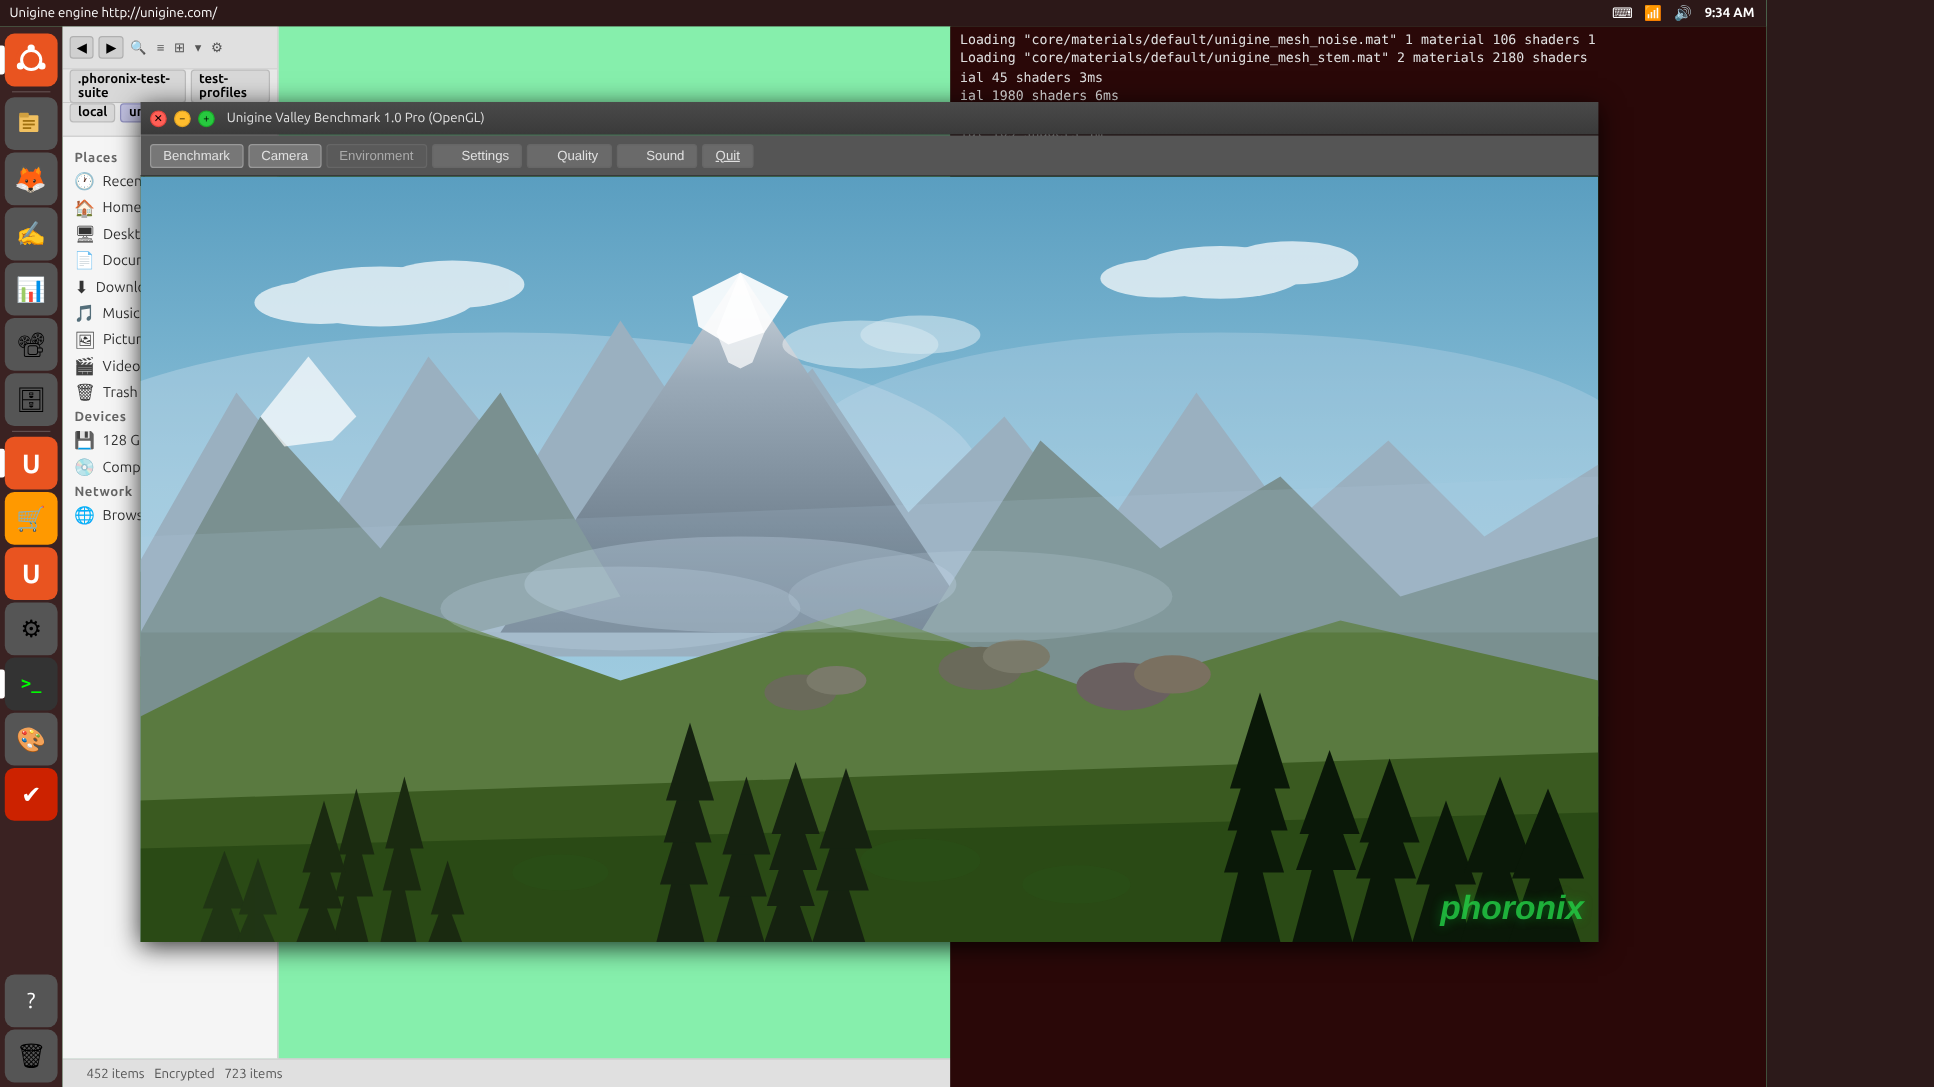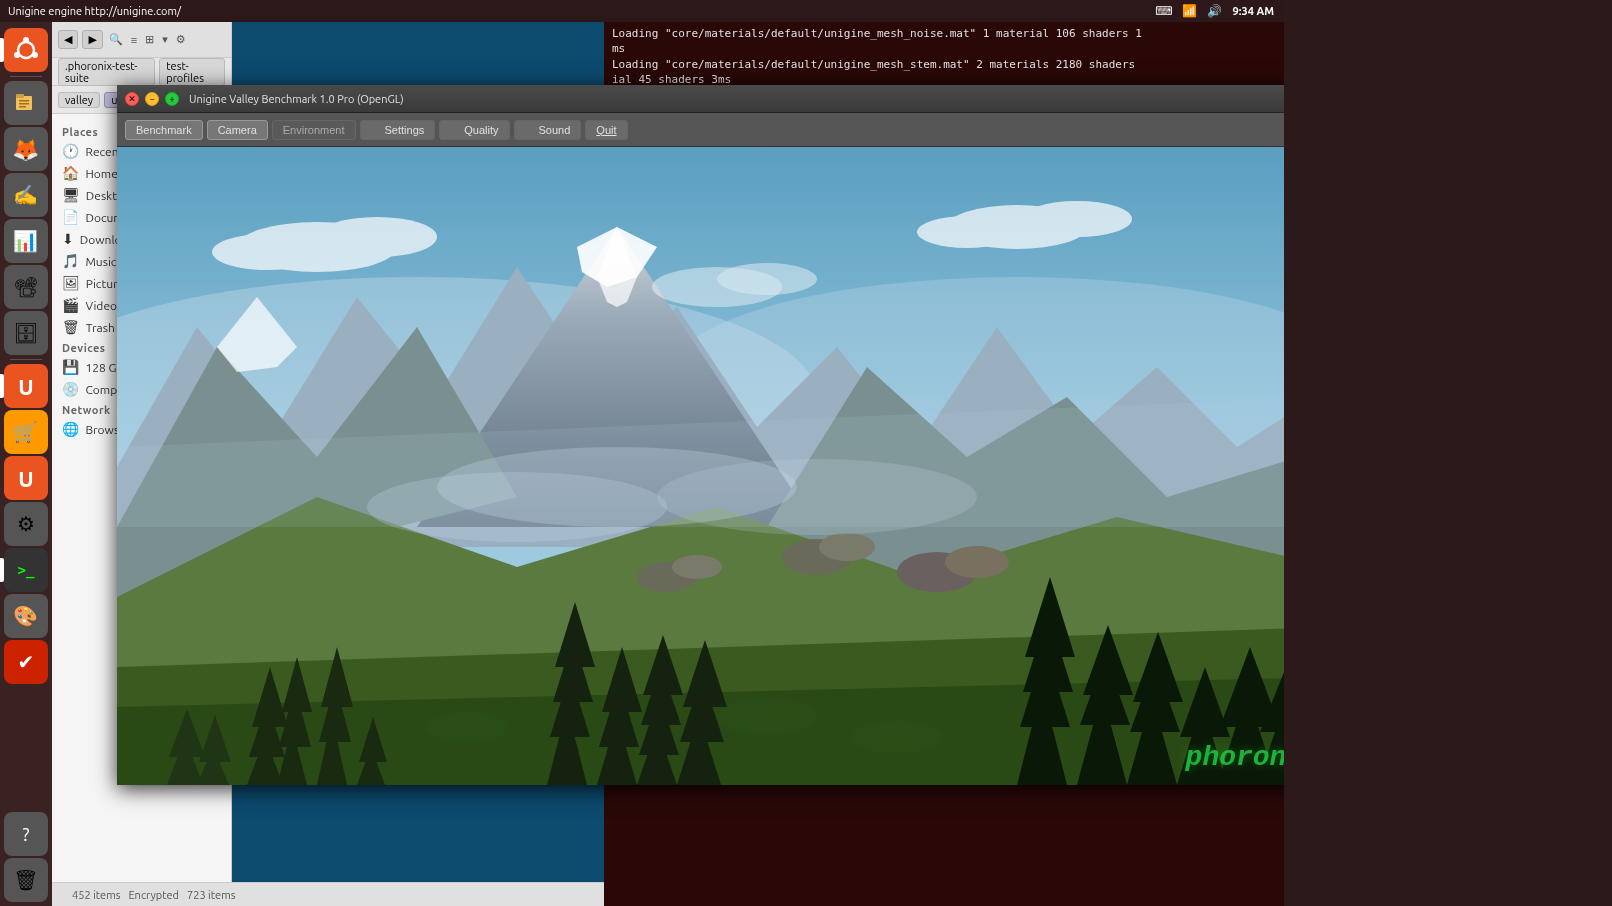--- a/index.html
+++ b/index.html
@@ -7,23 +7,23 @@
       width: 1612px;
       height: 906px;
       overflow: hidden;
       font-family: 'Ubuntu', Arial, sans-serif;
       background: #2c1a1a;
       position: relative;
     }
 
     
     .desktop {
-      width: 1284px;
+      width: 1472px;
       height: 906px;
-      background: #0c4a6e;
+      background: #86efac;
       position: relative;
       overflow: hidden;
     }
 
     
     .top-bar {
       position: absolute;
       top: 0;
       left: 0;
       right: 0;
@@ -124,25 +124,26 @@
       font-size: 11px;
       cursor: pointer;
       display: flex;
       align-items: center;
       gap: 2px;
     }
     .fm-location-bar {
       background: #e8e8e8;
       height: 28px;
       display: flex;
-      align-items: center;
+      align-items: flex-start;
       padding: 0 6px;
       gap: 4px;
       border-bottom: 1px solid #ccc;
       font-size: 11px;
+      font-weight: bold;
     }
     .fm-location-item {
       background: #d8d8d8;
       border: 1px solid #bbb;
       border-radius: 3px;
       padding: 1px 6px;
       font-size: 11px;
       cursor: pointer;
     }
     .fm-location-item.active {
@@ -332,21 +333,21 @@
 
     
     .phoronix-mark {
       position: absolute;
       bottom: 12px;
       right: 12px;
       color: #22cc44;
       font-size: 28px;
       font-style: italic;
       font-weight: bold;
-      font-family: Liberation Mono, monospace;
+      font-family: Liberation Sans, sans-serif;
       text-shadow: 0 0 10px rgba(0,200,50,0.5);
       opacity: 0.85;
     }
 
     
     .nautilus-bar {
       position: absolute;
       bottom: 0;
       left: 52px;
       width: calc(1612px - 52px - 680px);
@@ -462,21 +463,21 @@
       <span style="font-size:11px;color:#555; padding:0 2px;">⊞</span>
       <span style="font-size:11px;color:#555; padding:0 2px;">▾</span>
       <span style="font-size:11px;color:#555; padding:0 2px;">⚙</span>
     </div>
 
     <div class="fm-location-bar">
       <span class="fm-location-item">.phoronix-test-suite</span>
       <span class="fm-location-item">test-profiles</span>
     </div>
     <div class="fm-location-bar">
-      <span class="fm-location-item">valley</span>
+      <span class="fm-location-item">local</span>
       <span class="fm-location-item active">unigine-heaven</span>
     </div>
 
     <div class="fm-content">
       <div class="fm-section-title">Places</div>
       <div class="fm-item">
         <span class="fm-item-icon">🕐</span>
         <span>Recent</span>
       </div>
       <div class="fm-item">
@@ -702,21 +703,20 @@
       </svg>
 
 
       <div class="phoronix-mark">phoronix</div>
     </div>
   </div>
 
   <div class="terminal-window">
     <div class="terminal-content">
       <div class="terminal-line">Loading "core/materials/default/unigine_mesh_noise.mat" 1 material 106 shaders 1</div>
-      <div class="terminal-line">ms</div>
       <div class="terminal-line">Loading "core/materials/default/unigine_mesh_stem.mat" 2 materials 2180 shaders</div>
       <div class="terminal-line" style="color:#ddd;">ial 45 shaders 3ms</div>
       <div class="terminal-line" style="color:#ddd;">ial 1980 shaders 6ms</div>
       <div class="terminal-line" style="color:#ddd;">474 shaders 3ms</div>
       <div class="terminal-line" style="color:#ddd;">ial 109 shaders 1m</div>
       <div class="terminal-line" style="color:#aaa;">ial 51 shaders 0ms</div>
       <div class="terminal-line" style="color:#aaa;">rials 840 shaders</div>
       <div class="terminal-line" style="color:#ddd;">s 53 shaders 3ms</div>
       <div class="terminal-line" style="color:#ddd;">shaders 0ms</div>
       <div class="terminal-line" style="color:#ddd;">533 shaders 14ms</div>

